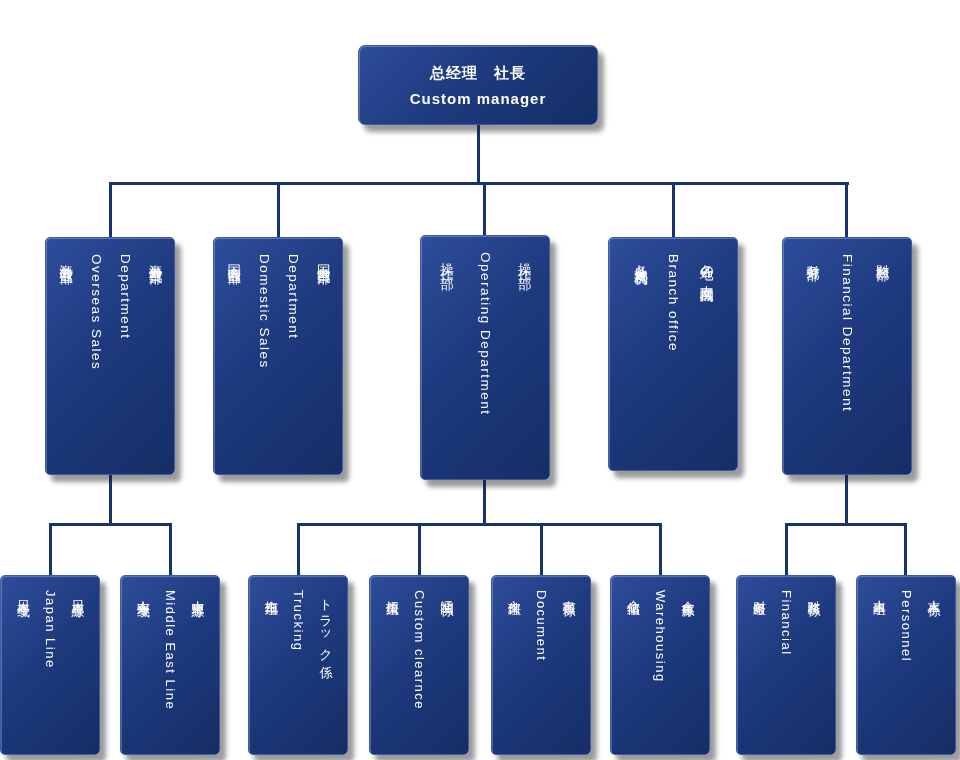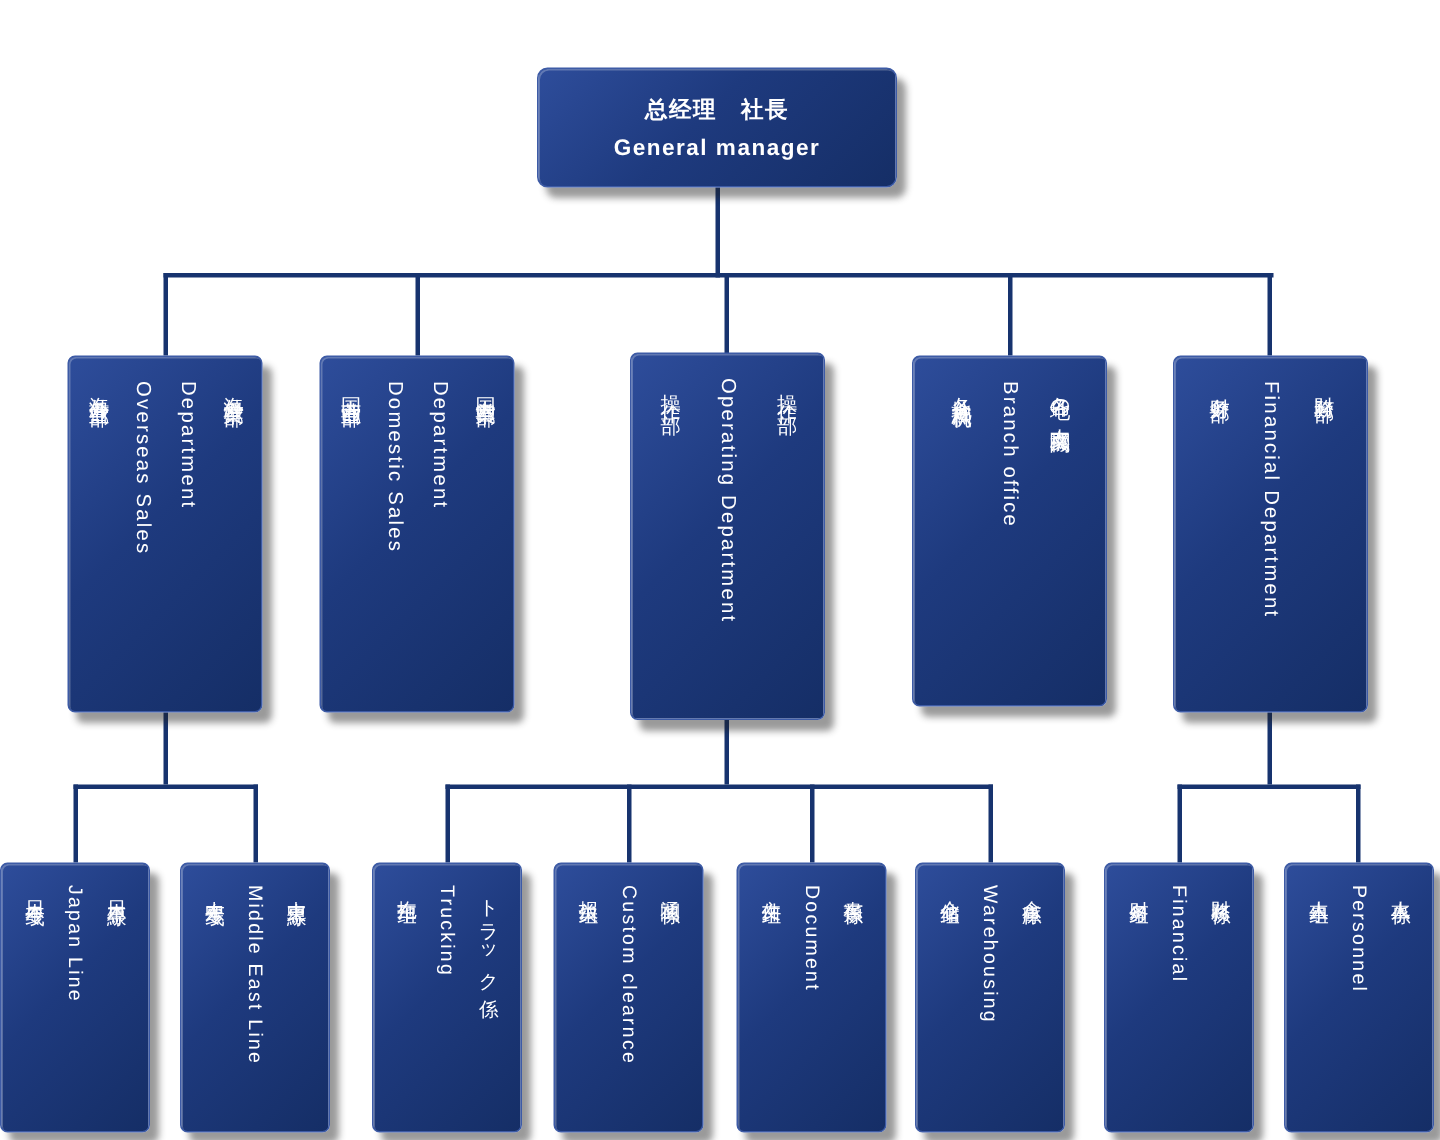--- a/index.html
+++ b/index.html
@@ -87,21 +87,21 @@
   <div class="line" style="left:540px; top:523px; width:3px; height:52px;"></div>
   <div class="line" style="left:659px; top:523px; width:3px; height:52px;"></div>
 
   <div class="line" style="left:845px; top:475px; width:3px; height:48px;"></div>
   <div class="line" style="left:785px; top:523px; width:122px; height:3px;"></div>
   <div class="line" style="left:785px; top:523px; width:3px; height:52px;"></div>
   <div class="line" style="left:904px; top:523px; width:3px; height:52px;"></div>
 
   <div class="box root-box" style="left:358px; top:45px; width:240px; height:80px;">
     <div>总经理　社長</div>
-    <div>General manager</div>
+    <div>Custom manager</div>
   </div>
 
   <div class="box vbox" style="left:45px; top:237px; width:130px; height:238px;">
     <div class="vcol">海外营业部</div>
     <div class="vcol">Overseas Sales</div>
     <div class="vcol">Department</div>
     <div class="vcol">海外営業部</div>
   </div>
 
   <div class="box vbox" style="left:213px; top:237px; width:130px; height:238px;">

